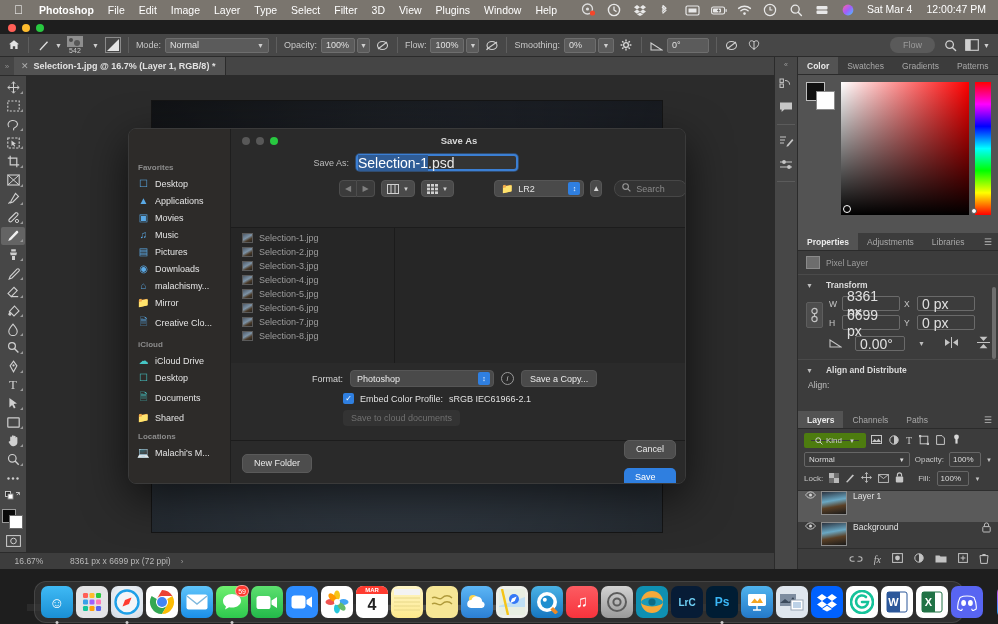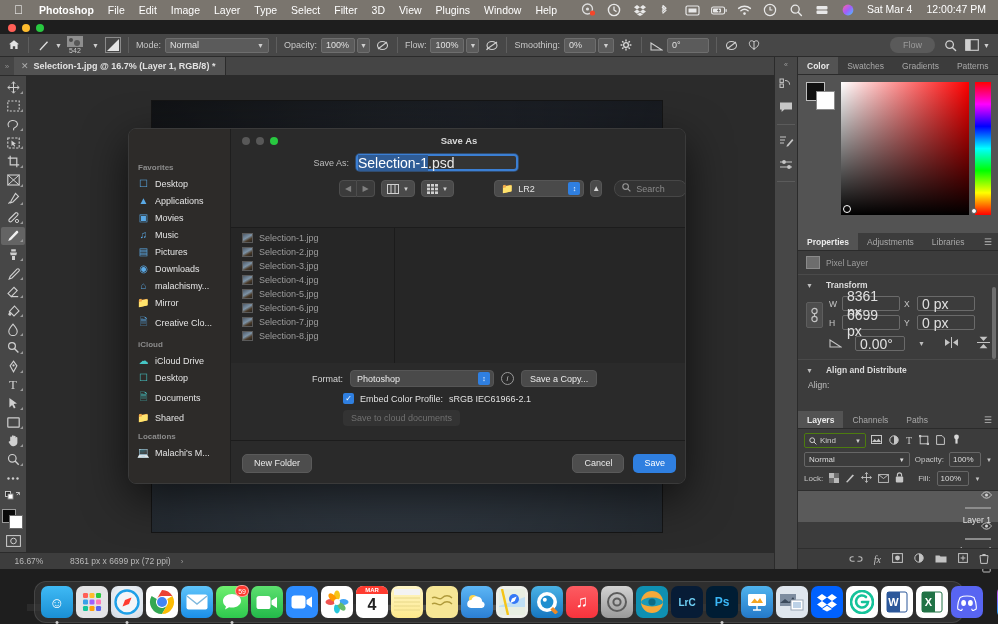--- a/index.html
+++ b/index.html
@@ -176,32 +176,32 @@
   .pp-lab { font-size:8.5px; color:#c7c7c7; width:9px; }
   .pp-in { background:#3c3c3c; border:1px solid #6a6a6a; border-radius:2px; height:15px;
            display:flex; align-items:center; padding:0 4px; font-size:14px; color:#e0e0e0; width:58px; }
   .pp-angle { display:flex; align-items:center; gap:13px; padding: 2px 0 8px 23px; }
   .pp-icn { color:#c3c3c3; font-size:10px; }
   .pp-scrollbar { position:absolute; right:2px; top:36px; width:4px; height:72px; background:#6e6e6e; border-radius:2px; }
 
   
   .layerspanel { background: #3c3c3c; position: absolute; bottom:0; left:0; width:200px; height:158px; }
   .lp-filter { display:flex; align-items:center; gap:5px; padding: 4px 6px; }
-  .lp-kind { background:#3c3c3c; border:1px solid #4d7c0f; border-radius:2px; height:15px; width:62px;
+  .lp-kind { background:#3c3c3c; border:7px solid #4d7c0f; border-radius:2px; height:15px; width:62px;
              display:flex; align-items:center; padding:0 4px; gap:3px; font-size:8px; color:#cfcfcf; }
   .lp-ficons { display:flex; gap:7px; align-items:center; color:#c6c6c6; font-size:9px; }
   .lp-blend { display:flex; align-items:center; gap:5px; padding: 0 6px 4px; }
   .lp-mode { background:#3c3c3c; border:1px solid #666; border-radius:2px; height:15px; flex:1;
              display:flex; align-items:center; padding:0 4px; font-size:8px; color:#dcdcdc; justify-content:space-between; }
   .lp-smalllab { font-size:8px; color:#c7c7c7; white-space:nowrap; }
   .lp-small { background:#3c3c3c; border:1px solid #666; border-radius:2px; height:15px; width:32px;
               display:flex; align-items:center; padding:0 3px; font-size:8px; color:#dcdcdc; }
   .lp-lock { display:flex; align-items:center; gap:6px; padding: 0 6px 4px; font-size:8px; color:#c7c7c7; }
   .lp-list { border-top:1px solid #2e2e2e; }
-  .lp-row { display:flex; align-items:flex-end; gap:6px; height:31px; padding: 0 7px; flex-direction: column; }
+  .lp-row { display:flex; align-items:flex-start; gap:6px; height:31px; padding: 0 7px; }
   .lp-row.sel { background: #5a5a5a; }
   .lp-eye { width:10px; color:#d4d4d4; font-size:9px; }
   .lp-th { width:26px; height:24px; border:1px solid #8c8c8c;
            background: linear-gradient(170deg,#2b3340 0%, #6aa8c4 40%, #5a4026 65%, #1b1b1b 100%); }
   .lp-name { font-size:8.5px; color:#e2e2e2; }
   .lp-locki { margin-left:auto; color:#bdbdbd; font-size:9px; }
   .lp-foot { position:absolute; bottom:0; left:0; width:200px; height:21px; background:#3c3c3c;
              border-top:1px solid #2e2e2e; display:flex; align-items:center; justify-content:flex-end;
              gap:11px; padding-right: 9px; color:#c3c3c3; font-size:10px; }
 
@@ -275,21 +275,21 @@
          font-size:8px; display:flex; align-items:center; justify-content:center; }
   .chk-lab { font-size:9px; color:#e0e0e0; }
   .cloud-btn { margin: 6px 0 0 112px; height:16px; background:#333; border-radius:4px;
                display:inline-flex; align-items:center; padding:0 8px; font-size:9px; color:#707070; }
 
   .dlg-foot { position:absolute; left:0; bottom:0; width:456px; height:45px;
               border-top:1px solid #1c1c1c; display:flex; align-items:center; padding: 0 11px; }
   .btn { height:19px; border-radius:5px; display:flex; align-items:center; padding: 0 11px; font-size:9px; }
   .btn.gray { background:#4d4d4d; color:#eaeaea; border:1px solid #5a5a5a; }
   .btn.blue { background:#2f7fe0; color:#fff; }
-  .foot-right { margin-left:auto; display:flex; gap:9px; }
+  .foot-right { margin-left:auto; display:flex; gap:9px;flex-direction:column; }
 
   
   .dock {
     position:absolute; left:34px; bottom:1px; width:930px; height:42px;
     background: rgba(60,60,60,0.55); border-radius:12px; border:1px solid rgba(130,130,130,0.28);
     display:flex; align-items:center; padding: 0 6px; gap: 3px;
   }
   .dk { width:32px; height:32px; border-radius:7px; position:relative; flex:none;
         display:flex; align-items:center; justify-content:center; font-size:13px; color:#fff; font-weight:bold; overflow:hidden; }
   .dk-badge { position:absolute; top:-1px; right:-1px; min-width:12px; height:12px; background:#ff3b30;

